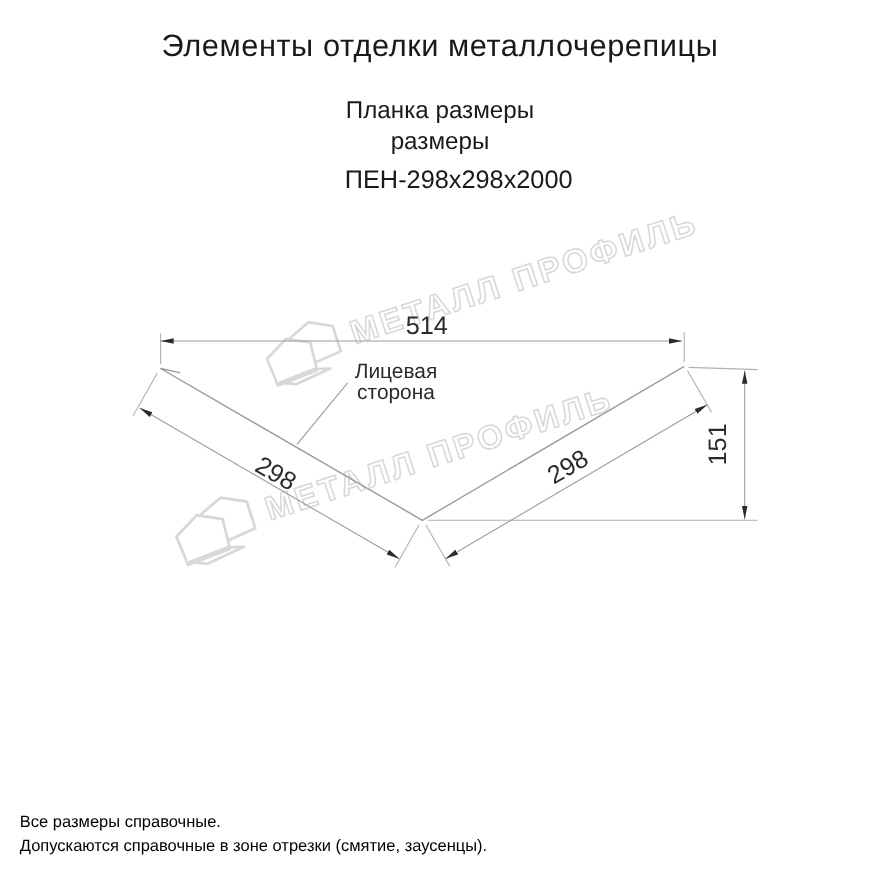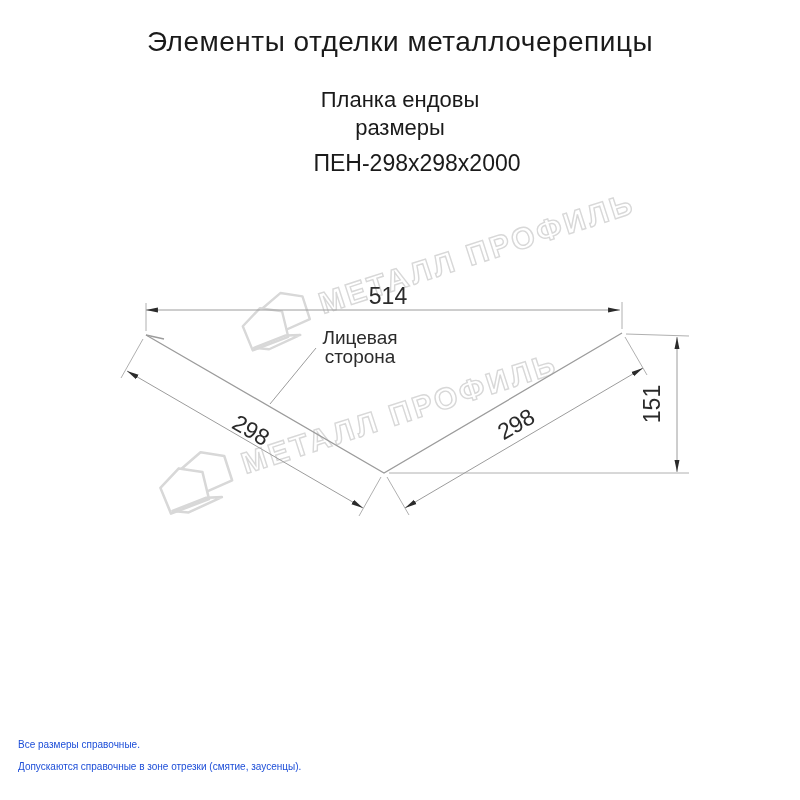--- a/index.html
+++ b/index.html
@@ -10,21 +10,21 @@
     position:relative;
     overflow:hidden;
     color:#1a1a1a;
   }
   .hdr { position:absolute; left:0; width:800px; text-align:center; }
   .title      { top:26px;  font-size:28px; letter-spacing:0.5px; }
   .subtitle1  { top:87px;  font-size:22px; }
   .subtitle2  { top:115px; font-size:22px; }
   .prodcode   { top:150px; font-size:23px;padding-left:17px; }
 
-  .footer { position:absolute; left:18px; font-size:10px; color:#1d4ed8; }
+  .footer { position:absolute; left:18px; font-size:15px; color:#000000; }
   .footer1 { top:739px; }
   .footer2 { top:761px; }
 
   .watermark {
     position:absolute;
     display:flex; align-items:center; gap:8px;
     transform:rotate(-18deg);
     transform-origin:left center;
     z-index:1;
     pointer-events:none;
@@ -60,21 +60,21 @@
     <g fill="none" stroke="#d8d8d8" stroke-width="2.4" stroke-linejoin="round">
       <path d="M28 16 L52 6 L72 16 L72 40 L34 44 Z"></path>
       <path d="M6 26 L28 14 L48 24 L46 50 L8 52 Z" fill="#ffffff"></path>
       <path d="M10 50 L44 48 L58 52 L24 56 Z"></path>
     </g>
   </svg>
   <span class="wm-text">МЕТАЛЛ ПРОФИЛЬ</span>
 </div>
 
 <div class="hdr title">Элементы отделки металлочерепицы</div>
-<div class="hdr subtitle1">Планка ендовы</div>
+<div class="hdr subtitle1">Планка размеры</div>
 <div class="hdr subtitle2">размеры</div>
 <div class="hdr prodcode">ПЕН-298x298x2000</div>
 
 <svg class="diagram" width="800" height="800" viewBox="0 0 800 800">
   <defs>
     <marker id="arr" viewBox="0 0 12 6" refX="11" refY="3" markerWidth="13" markerHeight="7" orient="auto-start-reverse">
       <path d="M0,0.7 L11,3 L0,5.3 Z" fill="#2b2b2b"></path>
     </marker>
   </defs>
 

